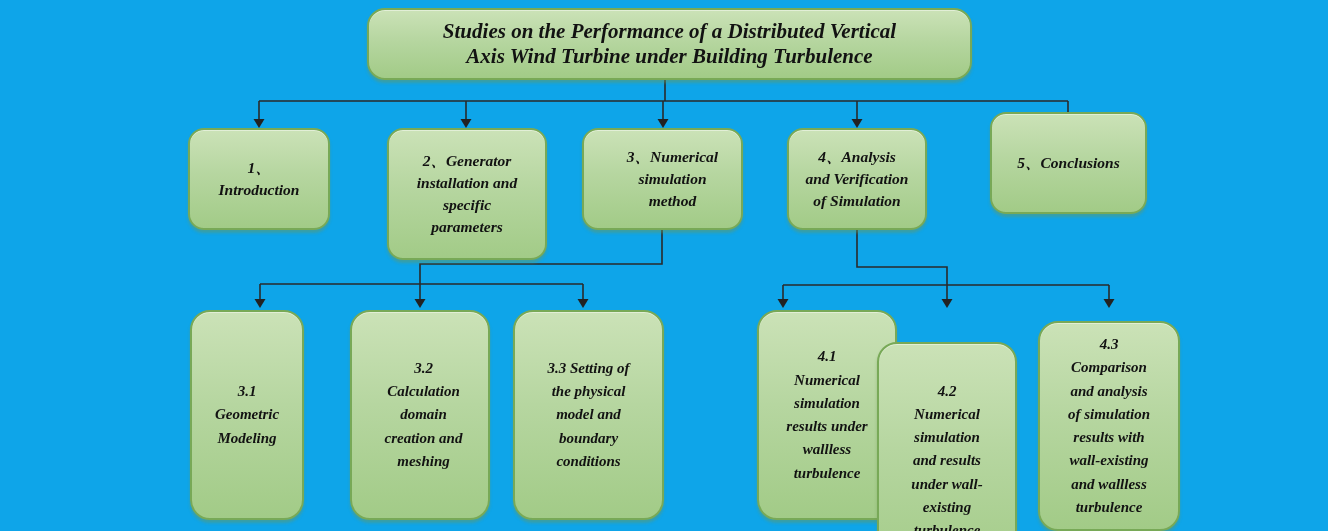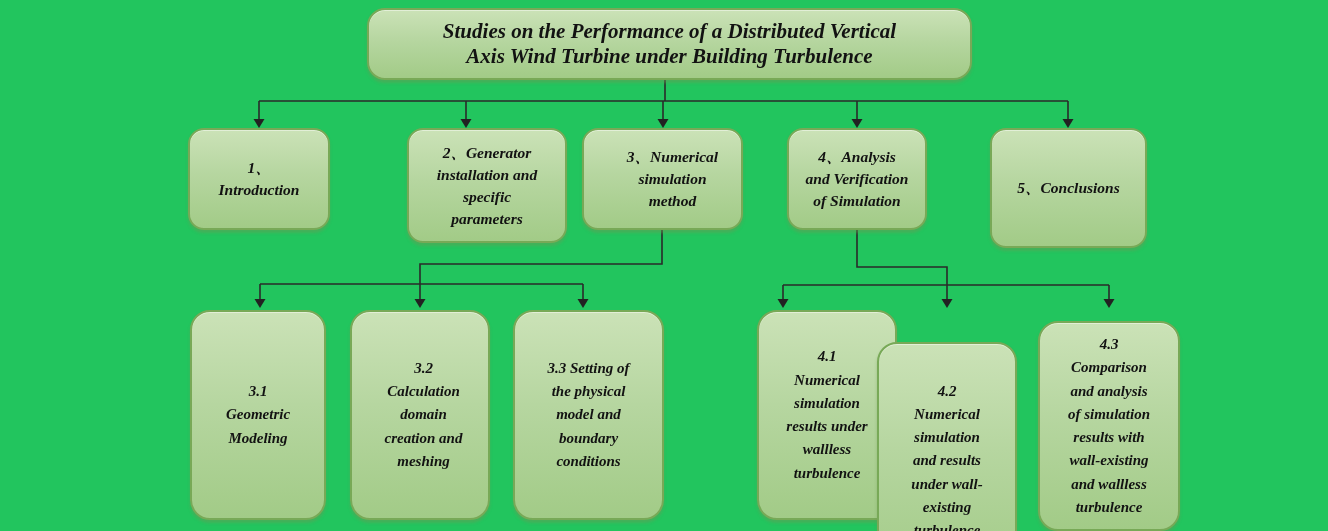--- a/index.html
+++ b/index.html
@@ -1,19 +1,19 @@
 <!DOCTYPE html>
 <html><head>
 <meta charset="utf-8">
 <style>
   html,body{margin:0;padding:0;background:#ffffff;}
   .canvas{
     position:relative;
     width:1328px;height:531px;
-    background:#22c55e;
+    background:#0ea5e9;
     overflow:hidden;
     font-family:"Liberation Serif","DejaVu Serif",serif;
   }
   .connectors{
     position:absolute;left:0;top:0;width:1328px;height:531px;
   }
   .connectors path{stroke:#2a2a2a;stroke-width:1.6;fill:none;}
   .connectors polygon{fill:#222222;stroke:none;}
   .node{
     position:absolute;
@@ -75,41 +75,41 @@
 
   <div class="node title-node" style="left:367px;top:8px;width:605px;height:72px;">
     <span>Studies on the Performance of a Distributed Vertical
 Axis Wind Turbine under Building Turbulence</span>
   </div>
 
   <div class="node lv2" style="left:188px;top:128px;width:142px;height:102px;">
     <span>1、
 Introduction</span>
   </div>
-  <div class="node lv2" style="left:407px;top:128px;width:160px;height:115px;">
+  <div class="node lv2" style="left:387px;top:128px;width:160px;height:132px;">
     <span>2、Generator
 installation and
 specific
 parameters</span>
   </div>
   <div class="node lv2" style="left:582px;top:128px;width:161px;height:102px;padding-left:20px;">
     <span>3、Numerical
 simulation
 method</span>
   </div>
   <div class="node lv2" style="left:787px;top:128px;width:140px;height:102px;justify-content:center;">
     <span>4、Analysis
 and Verification
 of Simulation</span>
   </div>
-  <div class="node lv2" style="left:990px;top:128px;width:157px;height:120px;">
+  <div class="node lv2" style="left:990px;top:112px;width:157px;height:102px;">
     <span>5、Conclusions</span>
   </div>
 
-  <div class="node lv3" style="left:190px;top:310px;width:136px;height:210px;">
+  <div class="node lv3" style="left:190px;top:310px;width:114px;height:210px;">
     <span>3.1
 Geometric
 Modeling</span>
   </div>
   <div class="node lv3" style="left:350px;top:310px;width:140px;height:210px;padding-left:7px;">
     <span>3.2
 Calculation
 domain
 creation and
 meshing</span>

